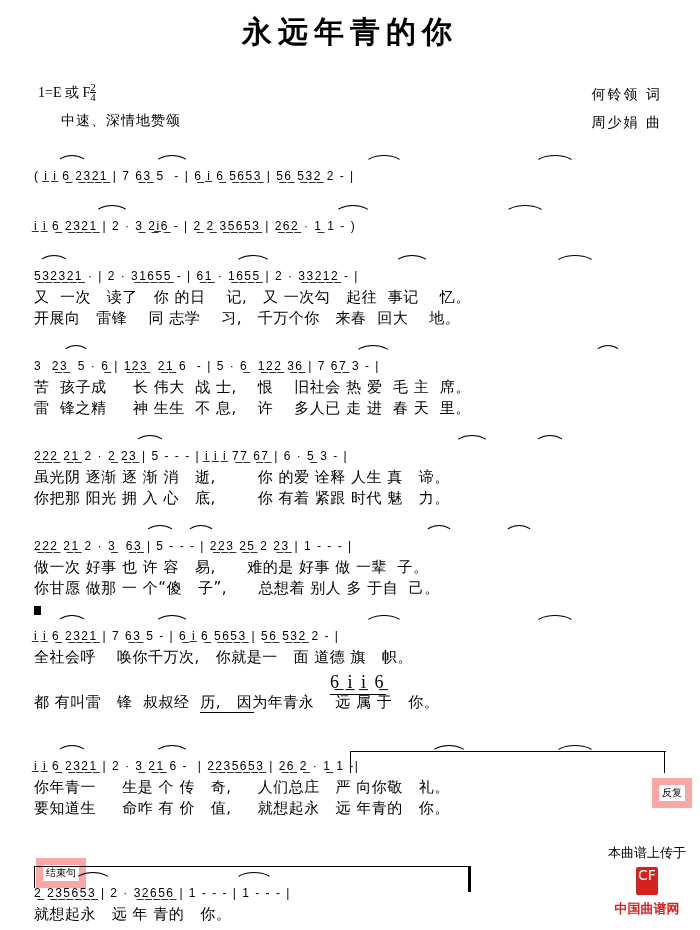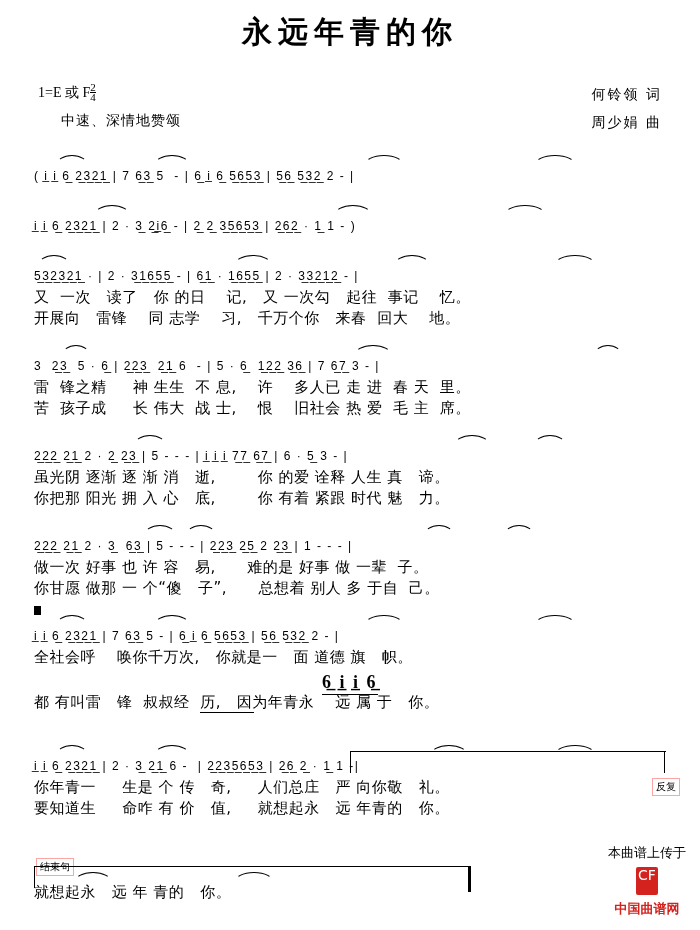--- a/index.html
+++ b/index.html
@@ -66,21 +66,21 @@
   .under{border-bottom:1.5px solid #000;padding-bottom:1px;}
   .slurrow{height:10px;position:relative;}
   .slur{
     position:absolute;height:9px;
     border-top:1.3px solid #000;
     border-left:1.3px solid transparent;
     border-right:1.3px solid transparent;
     border-radius:50%/100% 100% 0 0;
   }
   .smallbox{
-    position:absolute;border:1px solid #fca5a5;
+    position:absolute;border:7px solid #fca5a5;
     font-size:10px;font-family:"DejaVu Sans",sans-serif;
     padding:1px 3px;background:#fff;
   }
   .blackmark{
     position:absolute;width:7px;height:9px;background:#000;
   }
   .topnotes{
     position:absolute;font-family:"Liberation Serif",serif;font-size:18px;
     letter-spacing:2px;
   }
@@ -142,23 +142,23 @@
     <div class="lyr">又  一次   读了   你 的日    记,   又 一次勾   起往  事记    忆。</div>
     <div class="lyr">开展向   雷锋    同 志学    习,   千万个你   来春  回大    地。</div>
   </div>
 
   <div class="sys" style="top:345px;">
     <div class="slurrow">
       <div class="slur" style="left:28px;top:0;width:26px;"></div>
       <div class="slur" style="left:320px;top:0;width:36px;"></div>
       <div class="slur" style="left:560px;top:0;width:26px;"></div>
     </div>
-    <div class="notes">3  2̲3̲  5 · 6̲ | 2̲2̲3̲  2̲1̲ 6  - | 5 · 6̲  1̲2̲2̲ 3̲6̲ | 7 6̲7̲ 3 - |</div>
+    <div class="notes">3  2̲3̲  5 · 6̲ | 1̲2̲3̲  2̲1̲ 6  - | 5 · 6̲  1̲2̲2̲ 3̲6̲ | 7 6̲7̲ 3 - |</div>
+    <div class="lyr">苦  孩子成     长 伟大  战 士,    恨    旧社会 热 爱  毛 主  席。</div>
     <div class="lyr">雷  锋之精     神 生生  不 息,    许    多人已 走 进  春 天  里。</div>
-    <div class="lyr">苦  孩子成     长 伟大  战 士,    恨    旧社会 热 爱  毛 主  席。</div>
   </div>
 
   <div class="sys" style="top:435px;">
     <div class="slurrow">
       <div class="slur" style="left:100px;top:0;width:30px;"></div>
       <div class="slur" style="left:420px;top:0;width:34px;"></div>
       <div class="slur" style="left:500px;top:0;width:30px;"></div>
     </div>
     <div class="notes">2̲2̲2̲ 2̲1̲ 2 · 2̲ 2̲3̲ | 5 - - - | i̲ i̲ i̲ 7̲7̲ 6̲7̲ | 6 · 5̲ 3 - |</div>
     <div class="lyr">虽光阴 逐渐 逐 渐 消   逝,        你 的爱 诠释 人生 真   谛。</div>
@@ -182,21 +182,21 @@
     <div class="slurrow">
       <div class="slur" style="left:22px;top:0;width:30px;"></div>
       <div class="slur" style="left:120px;top:0;width:34px;"></div>
       <div class="slur" style="left:330px;top:0;width:38px;"></div>
       <div class="slur" style="left:500px;top:0;width:40px;"></div>
     </div>
     <div class="notes">i̲ i̲ 6̲ 2̲3̲2̲1̲ | 7 6̲3̲ 5 - | 6̲ i̲ 6̲ 5̲6̲5̲3̲ | 5̲6̲ 5̲3̲2̲ 2 - |</div>
     <div class="lyr">全社会呼    唤你千万次,   你就是一   面 道德 旗   帜。</div>
   </div>
 
-  <div class="topnotes under" style="left:322px;top:672px;font-weight:bold;">6̲ i̲ i̲ 6̲</div>
+  <div class="topnotes under" style="left:330px;top:672px;">6̲ i̲ i̲ 6̲</div>
   <div class="sys" style="top:692px;">
     <div class="lyr">都 有叫雷   锋  叔叔经  历,   因为年青永    远 属 于   你。</div>
   </div>
   <div class="hline" style="left:200px;top:712px;width:54px;"></div>
 
   <div class="sys" style="top:745px;">
     <div class="slurrow">
       <div class="slur" style="left:22px;top:0;width:30px;"></div>
       <div class="slur" style="left:120px;top:0;width:34px;"></div>
       <div class="slur" style="left:396px;top:0;width:36px;"></div>
@@ -210,20 +210,21 @@
   <div class="vline" style="left:350px;top:751px;height:22px;"></div>
   <div class="vline" style="left:664px;top:751px;height:22px;"></div>
   <div class="smallbox" style="left:652px;top:778px;">反复</div>
 
   <div class="smallbox" style="left:36px;top:858px;">结束句</div>
   <div class="sys" style="top:872px;">
     <div class="slurrow">
       <div class="slur" style="left:40px;top:0;width:36px;"></div>
       <div class="slur" style="left:200px;top:0;width:38px;"></div>
     </div>
+    <div class="notes">2̲ 2̲3̲5̲6̲5̲3̲ | 2 · 3̲2̲6̲5̲6̲ | 1 - - - | 1 - - - |</div>
     <div class="lyr">就想起永   远 年 青的   你。</div>
   </div>
   <div class="hline" style="left:34px;top:866px;width:436px;"></div>
   <div class="vline" style="left:34px;top:866px;height:22px;"></div>
   <div class="vline" style="left:468px;top:866px;height:26px;border-left-width:3px;"></div>
 
   <div class="footer">
     <span>本曲谱上传于</span>
     <span class="logo">CF</span>
     <span class="red">中国曲谱网</span>

